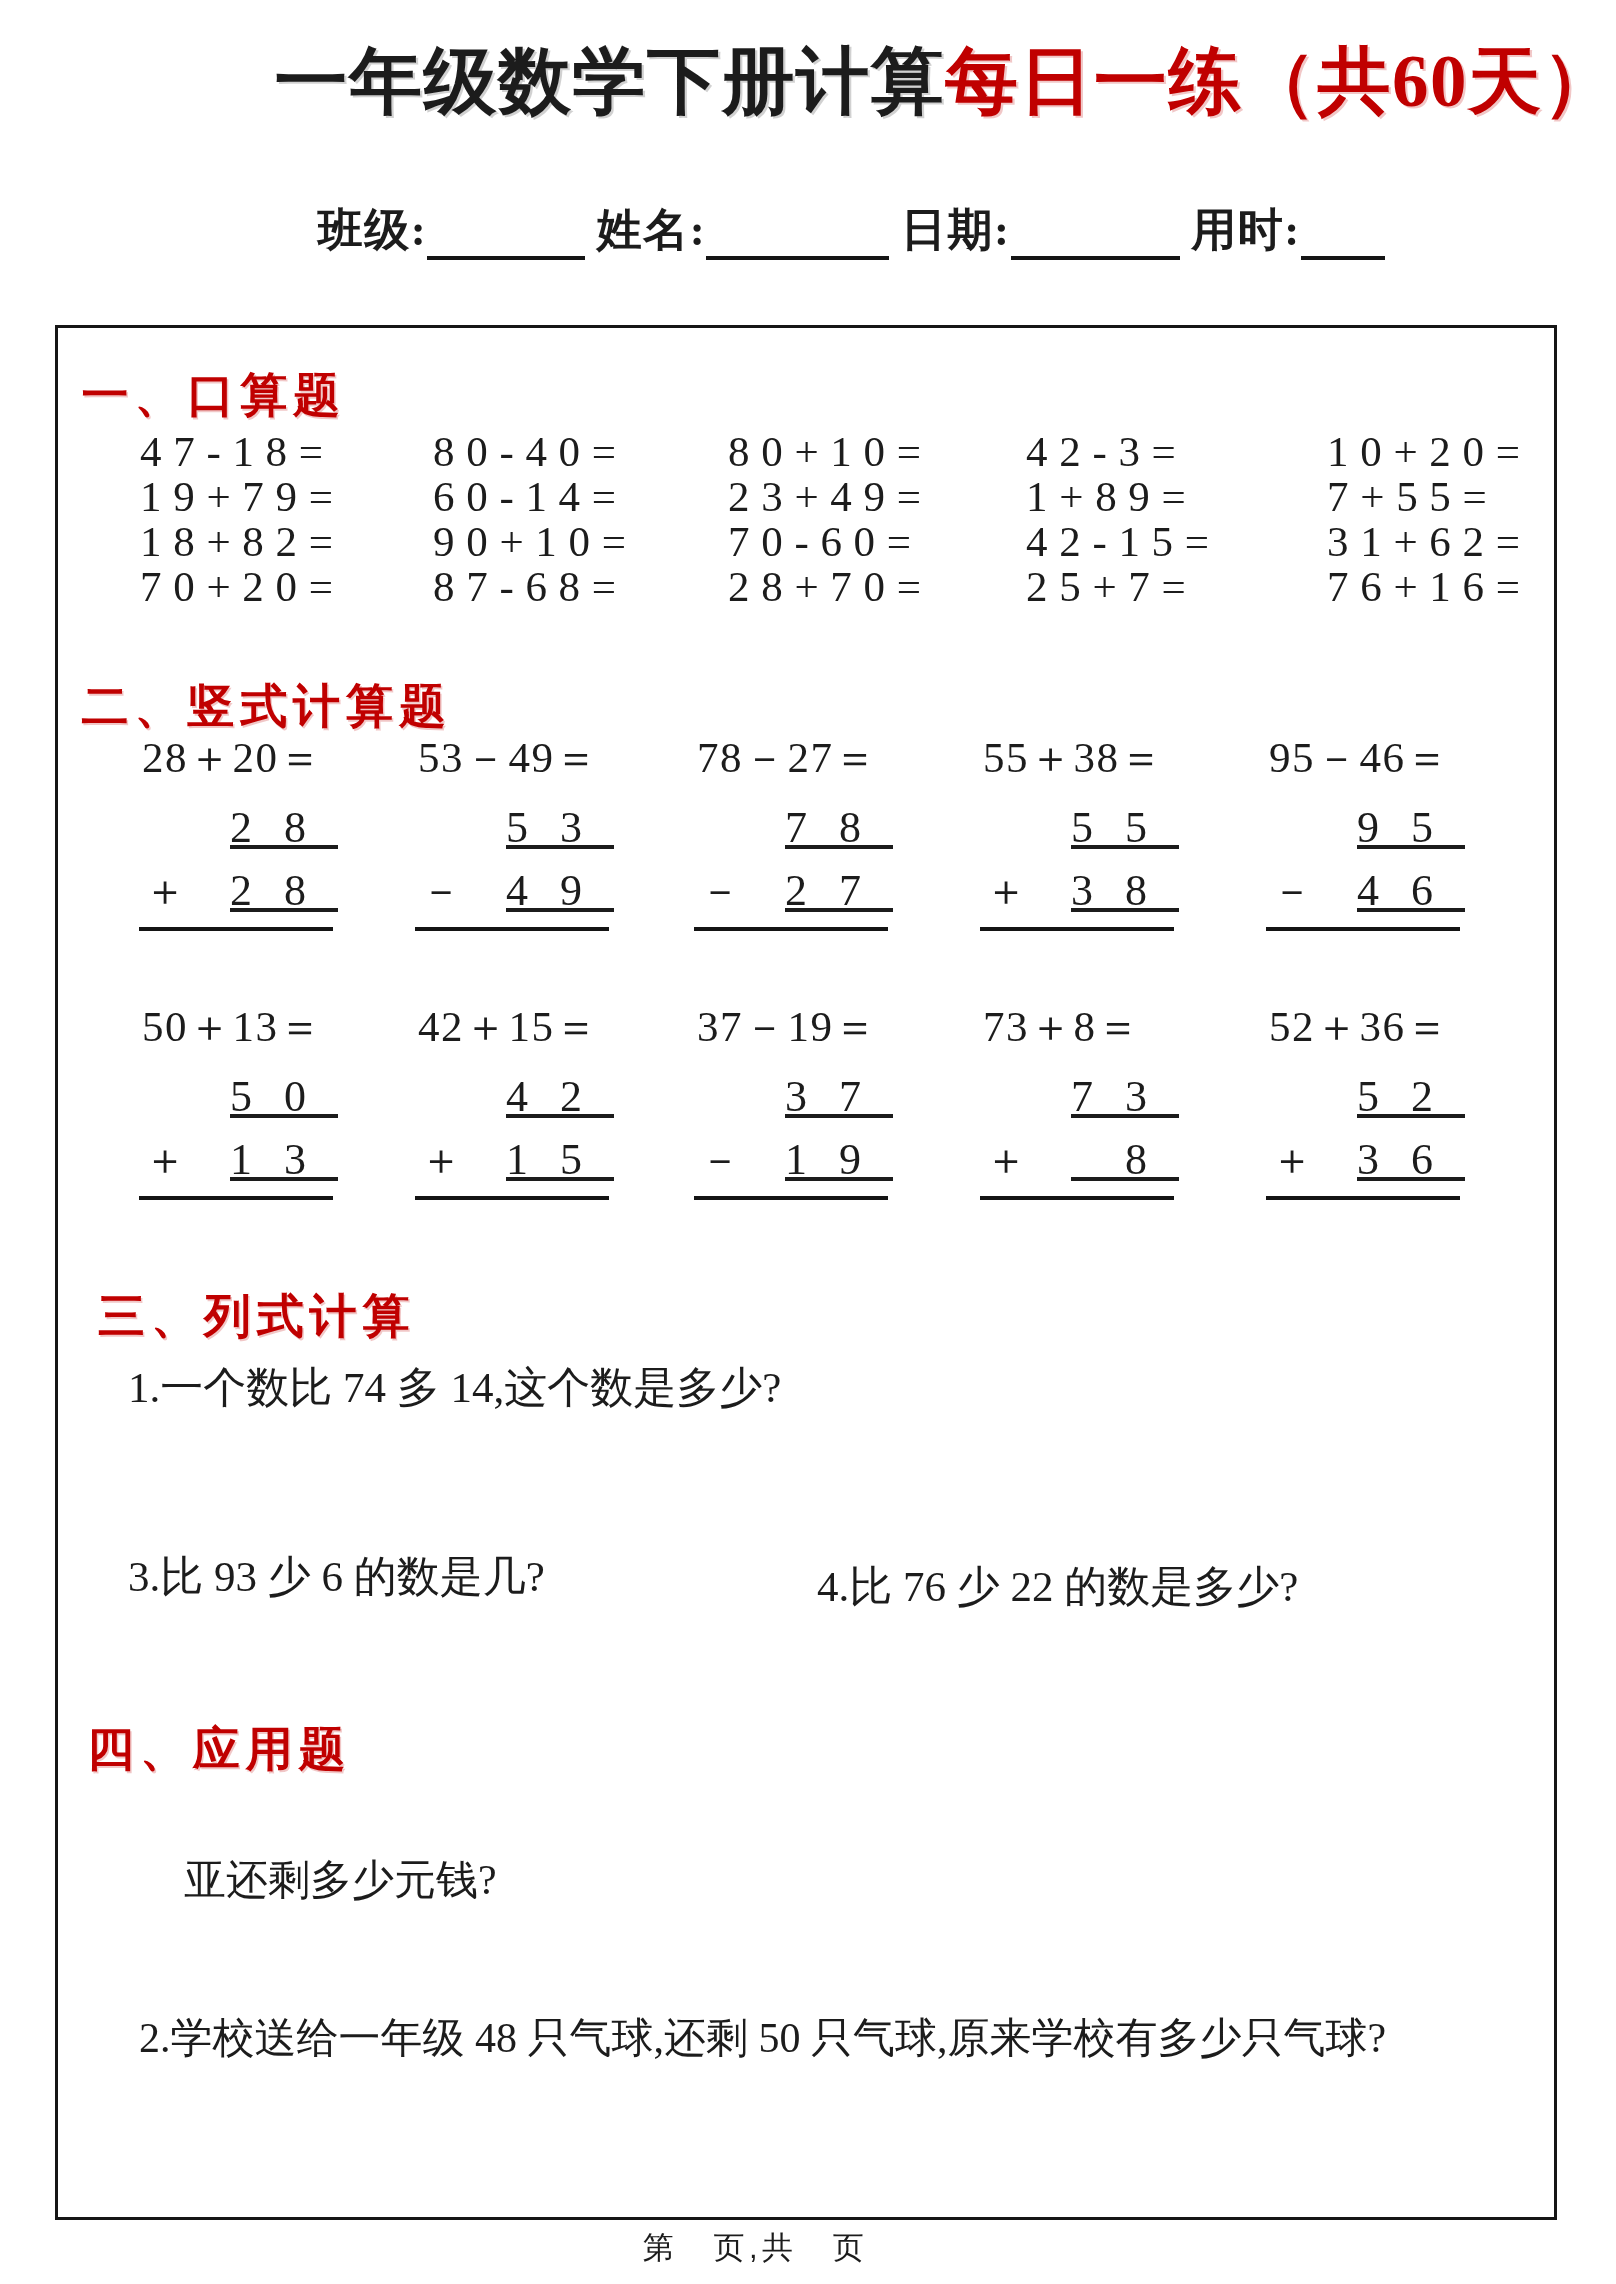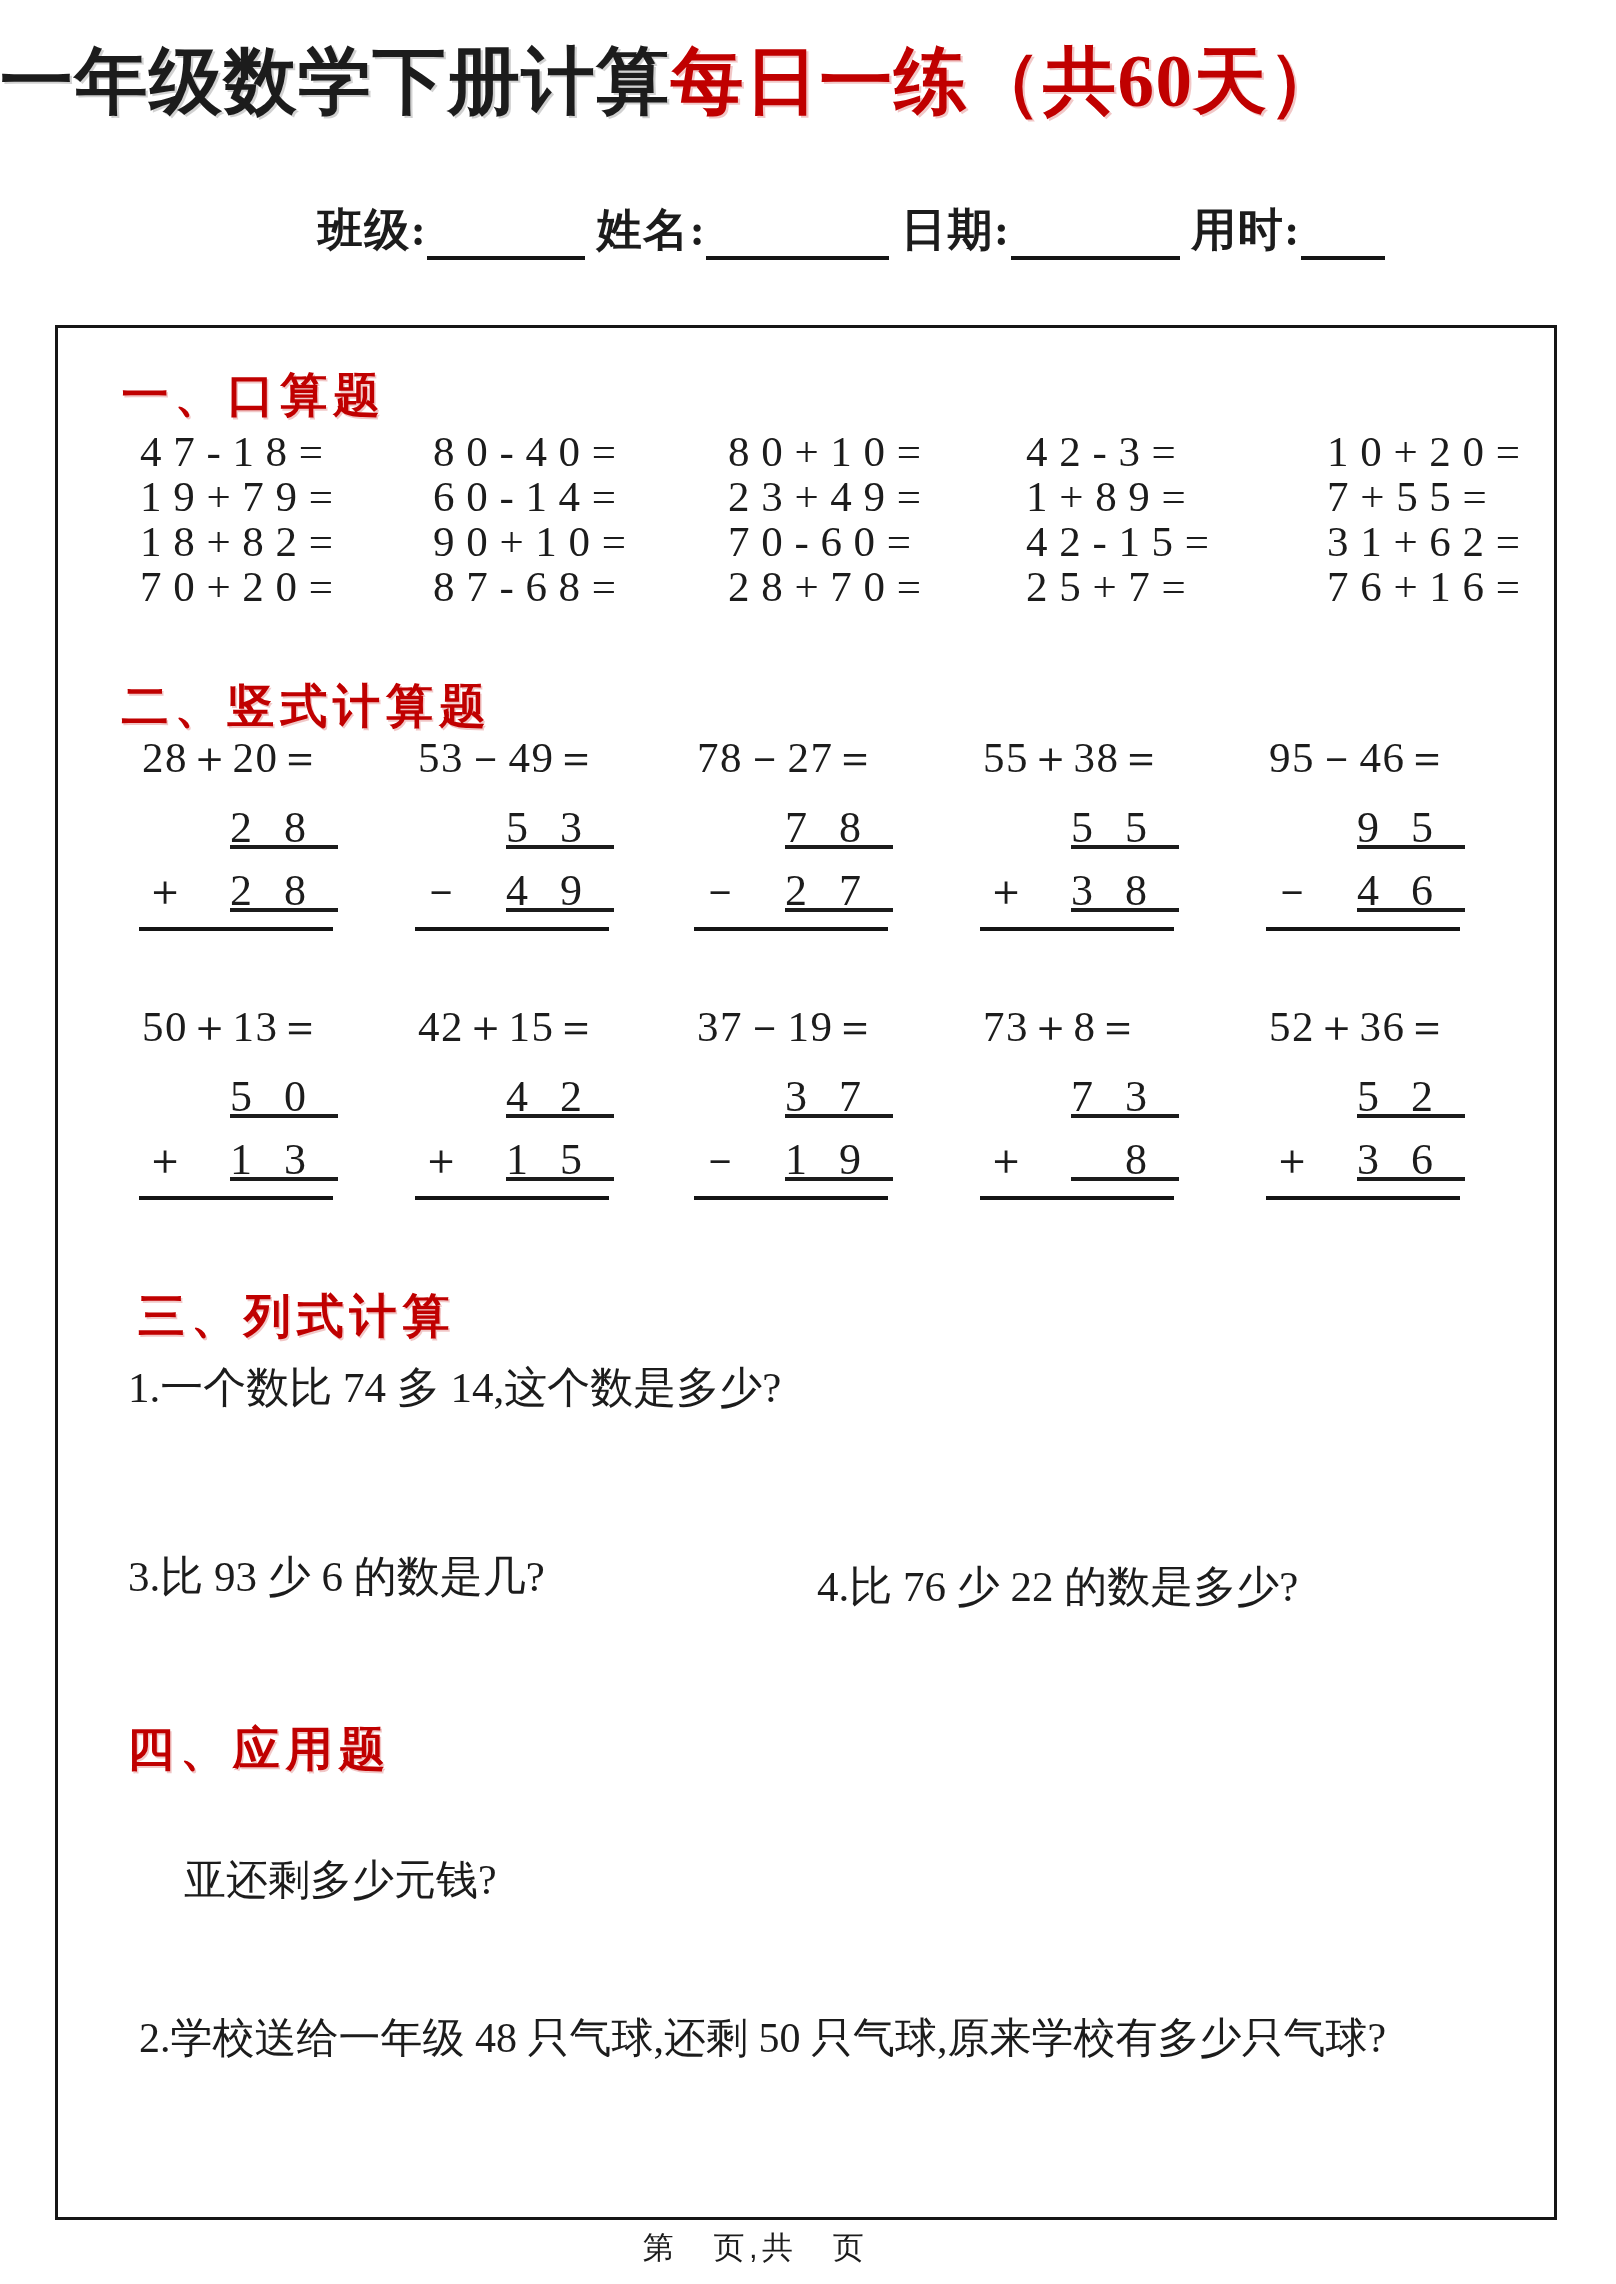--- a/index.html
+++ b/index.html
@@ -3,21 +3,21 @@
 <meta charset="utf-8">
 <style>
   html,body{margin:0;padding:0;}
   body{
     width:1617px;height:2284px;position:relative;background:#ffffff;
     font-family:"Liberation Serif","DejaVu Serif",serif;color:#1c1c1c;
     overflow:hidden;
   }
   
   .page-title{
-    position:absolute;top:35px;left:0;width:100%;text-align:left;
+    position:absolute;top:35px;left:0;width:100%;text-align:right;
     font-size:73px;font-weight:bold;line-height:1.3;letter-spacing:1.5px;
     text-shadow:2.2px 1.5px 0 rgba(0,0,0,0.18);
     white-space:nowrap;
   }
   .page-title .red{color:#c00000;text-shadow:2.2px 1.5px 0 rgba(192,0,0,0.22);}
   
   .meta-row{
     position:absolute;top:200px;left:0;width:100%;
     display:flex;justify-content:center;align-items:flex-end;
     font-size:45px;font-weight:bold;letter-spacing:1.5px;
@@ -31,21 +31,20 @@
   .blank.w4{width:84px;}
   
   .sheet-box{
     position:absolute;left:55px;top:325px;width:1502px;height:1895px;
     border:3.7px solid #161616;box-sizing:border-box;
   }
   .sec-heading{
     position:absolute;color:#c00000;font-weight:bold;font-size:47px;
     letter-spacing:5.9px;line-height:1.05;white-space:nowrap;
     text-shadow:1.5px 1.5px 0 rgba(192,0,0,0.22);
-    margin-left:40px;
   }
   #heading-oral{left:23.5px;top:43px;}
   #heading-vertical{left:23.5px;top:354px;}
   #heading-expressions{left:40px;top:964px;}
   #heading-word{left:29px;top:1397px;}
   
   .oral-grid{
     position:absolute;left:0;top:101px;width:100%;box-sizing:border-box;
     padding-left:82px;display:grid;
     grid-template-columns:293px 295px 298px 301px auto;

